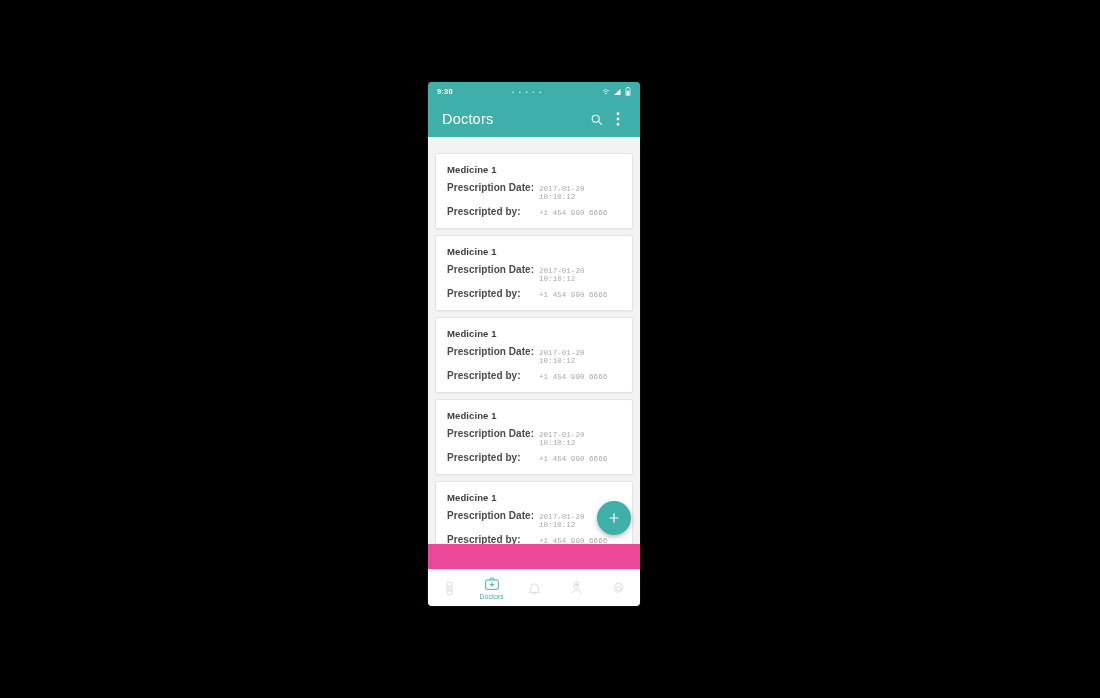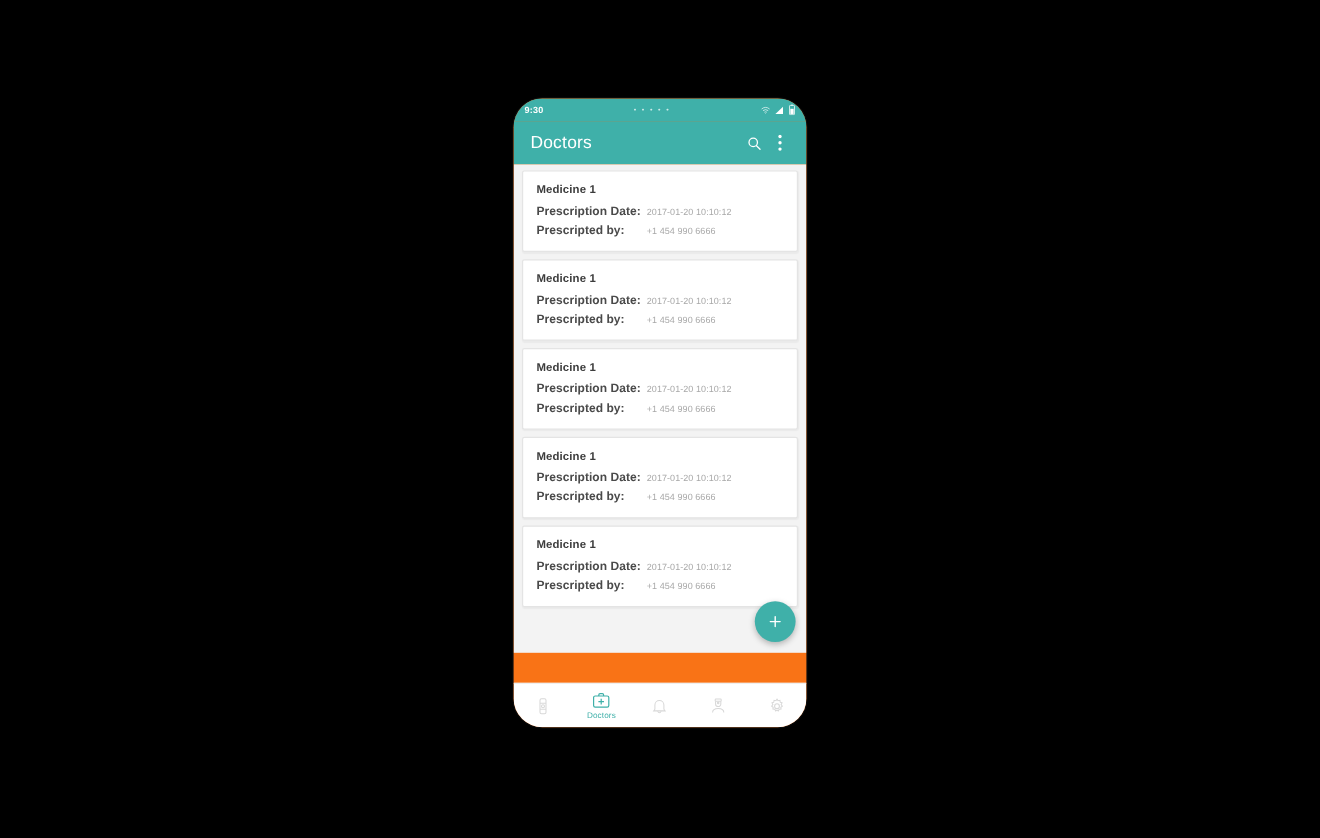--- a/index.html
+++ b/index.html
@@ -17,24 +17,24 @@
     width: 1100px;
     height: 698px;
     background: #000000;
   }
 
   
   #phone {
     position: absolute;
     left: 428px;
     top: 82px;
-    width: 244px;
+    width: 212px;
     height: 524px;
-    background: #f97316;
-    border-radius: 24px;
+    background: #ec4899;
+    border-radius: 4px;
     overflow: hidden;
     box-shadow: 0 0 0 1px rgba(255,255,255,0.05);
   }
 
   
   .statusbar {
     position: relative;
     height: 19px;
     background: #3fb0a9;
     display: flex;
@@ -120,21 +120,21 @@
     height: 2px;
     background: #ffffff;
   }
 
   
   .content {
     position: relative;
     background: #f3f3f3;
     height: 407px;
     overflow: hidden;
-    padding-top: 5px;
+    padding-top: 16px;
     box-sizing: border-box;
   }
 
   .card {
     background: #ffffff;
     margin: 0 7px 6px 7px;
     border: 1px solid #e4e4e4;
     border-radius: 2px;
     padding: 10px 11px 11px 11px;
     box-sizing: border-box;
@@ -157,20 +157,21 @@
     color: #4a4a4a;
     font-weight: bold;
     width: 92px;
     flex: 0 0 92px;
     letter-spacing: 0.05px;
   }
   .card-value {
     font-size: 7.5px;
     color: #a8a8a8;
     letter-spacing: 0.05px;
+    font-family: Liberation Mono, monospace;
   }
 
   
   .fab {
     position: absolute;
     right: 9px;
     bottom: 9px;
     width: 34px;
     height: 34px;
     border-radius: 50%;

